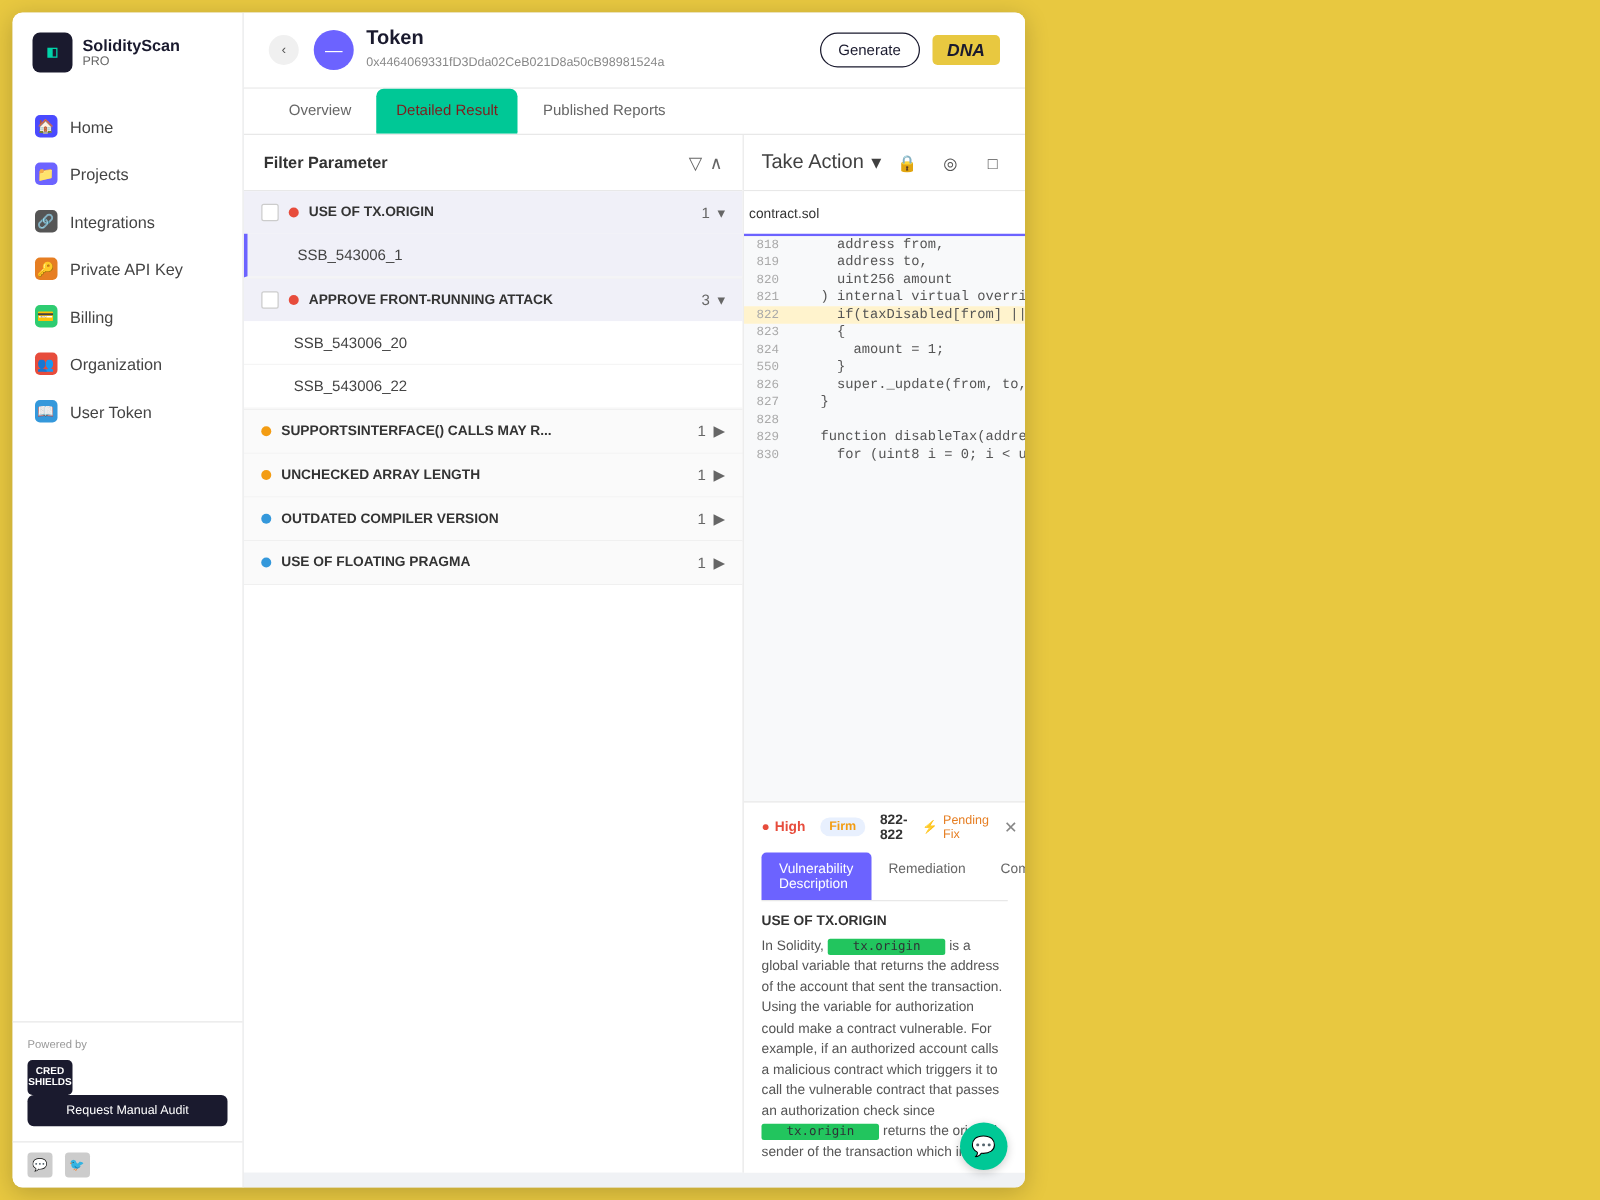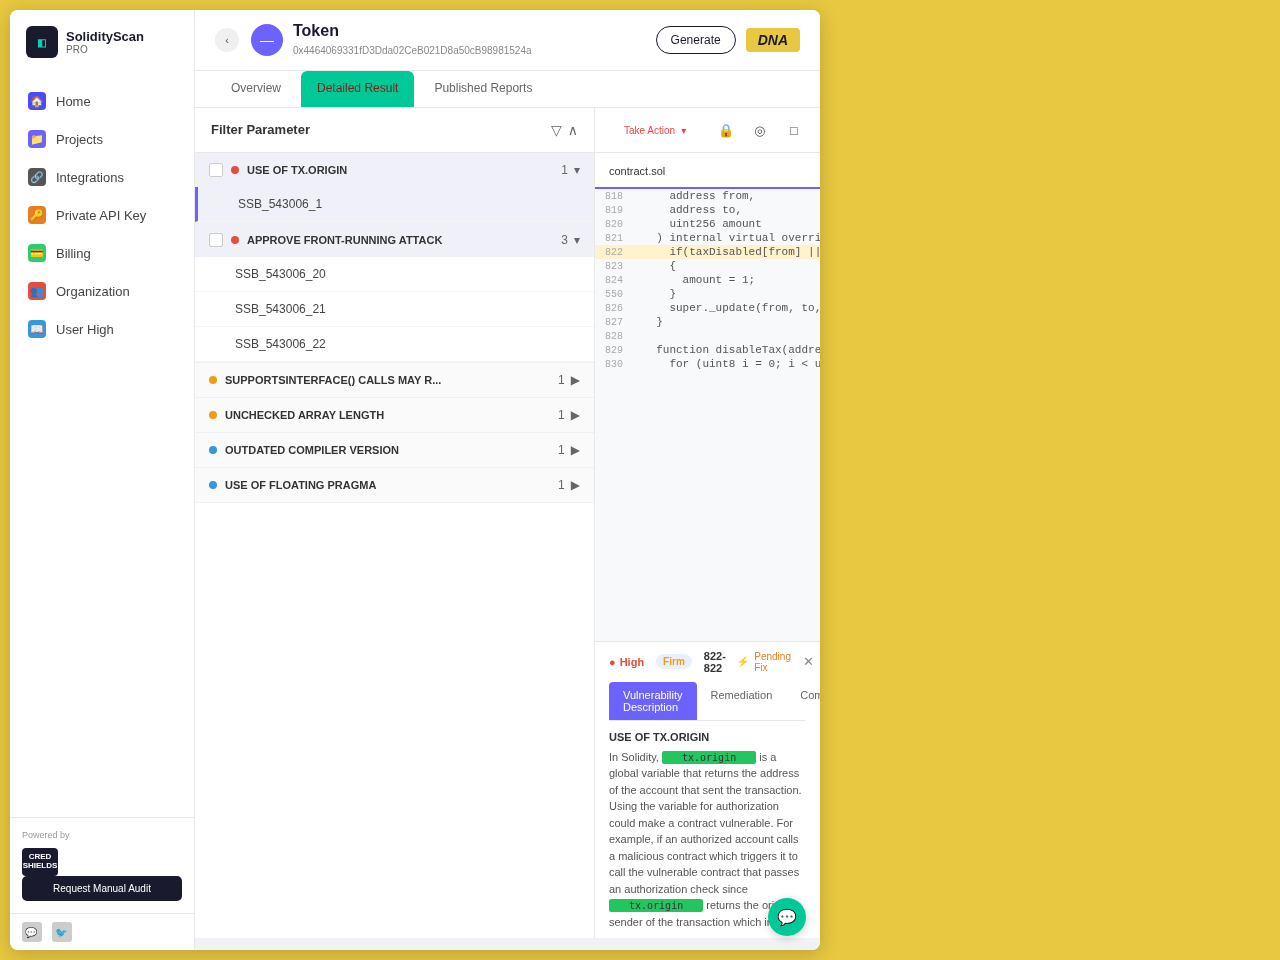--- a/index.html
+++ b/index.html
@@ -409,45 +409,44 @@
       align-items: center;
       justify-content: space-between;
       background: #fff;
       border-bottom: 1px solid #e8e8e8;
     }
 
     .take-action-select {
       display: flex;
       align-items: center;
       gap: 6px;
-      font-size: 10px;
-      color: #ef4444;
-      cursor: pointer;
-      margin-left: 15px;
+      font-size: 16px;
+      color: #404040;
+      cursor: pointer;
     }
 
     .action-icons {
       display: flex;
       gap: 10px;
       align-items: center;
     }
 
     .action-icon-btn {
       width: 24px;
       height: 24px;
       display: flex;
       align-items: center;
       justify-content: center;
       font-size: 13px;
       color: #555;
       cursor: pointer;
     }
 
     .code-file-tab {
-      padding: 8px 14px;
+      padding: 8px 4px;
       background: #fff;
       border-bottom: 2px solid #6c63ff;
     }
 
     .code-file-name {
       font-size: 11px;
       color: #333;
       font-weight: 500;
     }
 
@@ -637,21 +636,21 @@
       <div class="nav-item">
         <div class="nav-icon billing">💳</div>
         <span>Billing</span>
       </div>
       <div class="nav-item">
         <div class="nav-icon org">👥</div>
         <span>Organization</span>
       </div>
       <div class="nav-item">
         <div class="nav-icon guide">📖</div>
-        <span>User High</span>
+        <span>User Token</span>
       </div>
     </nav>
 
     <div class="sidebar-bottom">
       <div class="powered-by">Powered by</div>
       <div class="cred-shields">
         <div class="cred-icon">
           <span style="font-size:8px; text-align:center; line-height:1.1;">CRED<br>SHIELDS</span>
         </div>
       </div>
@@ -720,21 +719,20 @@
               <div class="vuln-checkbox"></div>
               <div class="vuln-dot dot-red"></div>
               <span class="vuln-cat-name">APPROVE FRONT-RUNNING ATTACK</span>
             </div>
             <div class="vuln-cat-right">
               <span>3</span>
               <span>▾</span>
             </div>
           </div>
           <div class="vuln-sub-item">SSB_543006_20</div>
-          <div class="vuln-sub-item">SSB_543006_21</div>
           <div class="vuln-sub-item">SSB_543006_22</div>
         </div>
 
         <div class="vuln-category">
           <div class="vuln-category-header">
             <div class="vuln-cat-left">
               <div class="vuln-dot dot-orange"></div>
               <span class="vuln-cat-name">SUPPORTSINTERFACE() CALLS MAY R...</span>
             </div>
             <div class="vuln-cat-right">

